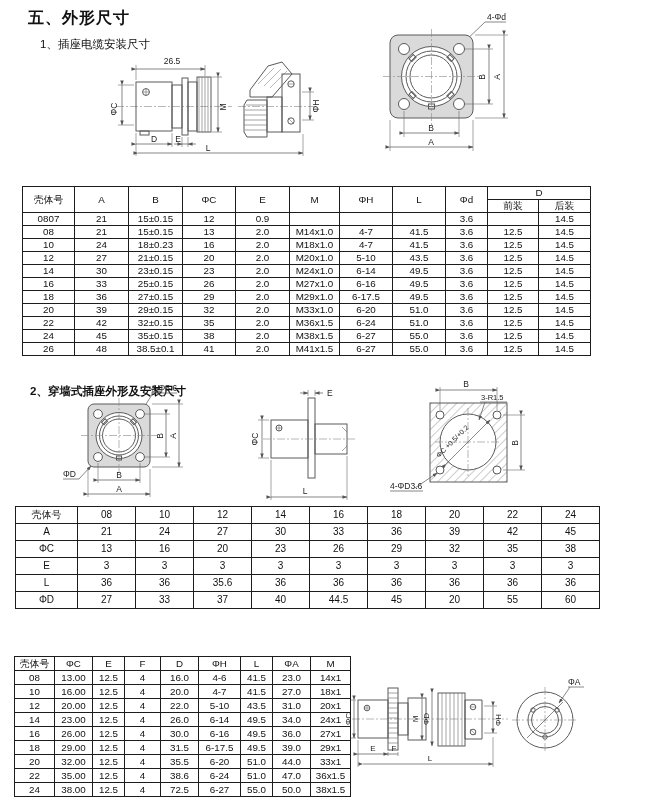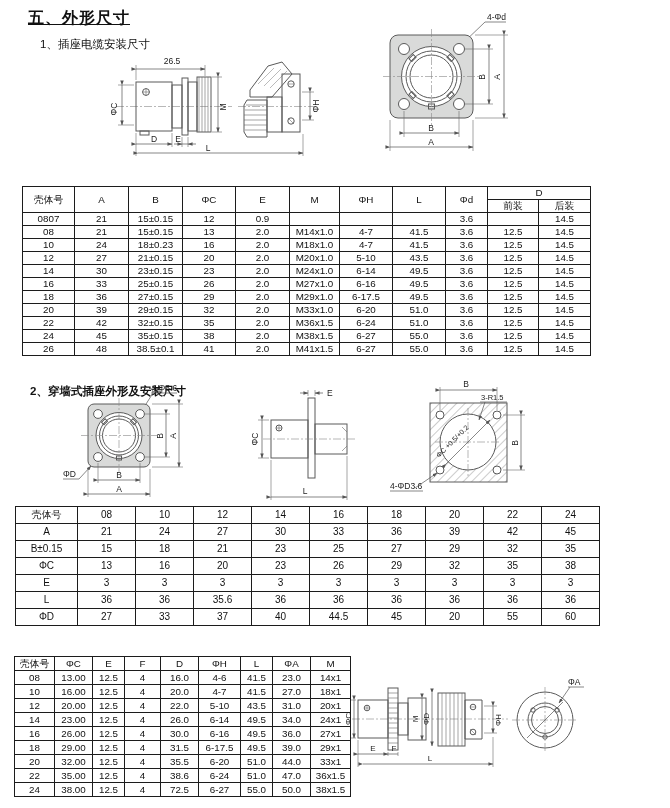--- a/index.html
+++ b/index.html
@@ -28,21 +28,21 @@
   .partw  { stroke:#5a5a5a; stroke-width:1; fill:#fff; }
   .gray   { stroke:#5a5a5a; stroke-width:1; fill:#d9dad9; }
   .thin   { stroke:#6a6a6a; stroke-width:0.6; fill:none; }
   .dim    { stroke:#555; stroke-width:0.7; fill:none; }
   .cl     { stroke:#888; stroke-width:0.6; fill:none; stroke-dasharray:8 2 2 2; }
   .hatch  { stroke:#777; stroke-width:0.5; }
 </style>
 </head>
 <body>
 
-<div class="abs page-title" style="left:28px; top:8px;text-decoration:underline;">五、外形尺寸</div>
+<div class="abs page-title" style="left:28px; top:8px;">五、外形尺寸</div>
 <div class="abs sec-head" style="left:40px; top:37px;">1、插座电缆安装尺寸</div>
 
 <svg class="abs" style="left:100px; top:52px;" width="250" height="120" viewBox="0 0 250 120">
   <defs>
     <marker id="ah1" markerWidth="7" markerHeight="5" refX="6.5" refY="2.5" orient="auto">
       <path d="M0,0 L7,2.5 L0,5 z" fill="#555"></path>
     </marker>
   </defs>
 
   <line class="cl" x1="16" y1="54.5" x2="132" y2="54.5"></line>
@@ -482,32 +482,20 @@
         <td>A</td>
         <td>21</td>
         <td>24</td>
         <td>27</td>
         <td>30</td>
         <td>33</td>
         <td>36</td>
         <td>39</td>
         <td>42</td>
         <td>45</td>
-      </tr>
-      <tr>
-        <td>B±0.15</td>
-        <td>15</td>
-        <td>18</td>
-        <td>21</td>
-        <td>23</td>
-        <td>25</td>
-        <td>27</td>
-        <td>29</td>
-        <td>32</td>
-        <td>35</td>
       </tr>
       <tr>
         <td>ΦC</td>
         <td>13</td>
         <td>16</td>
         <td>20</td>
         <td>23</td>
         <td>26</td>
         <td>29</td>
         <td>32</td>

